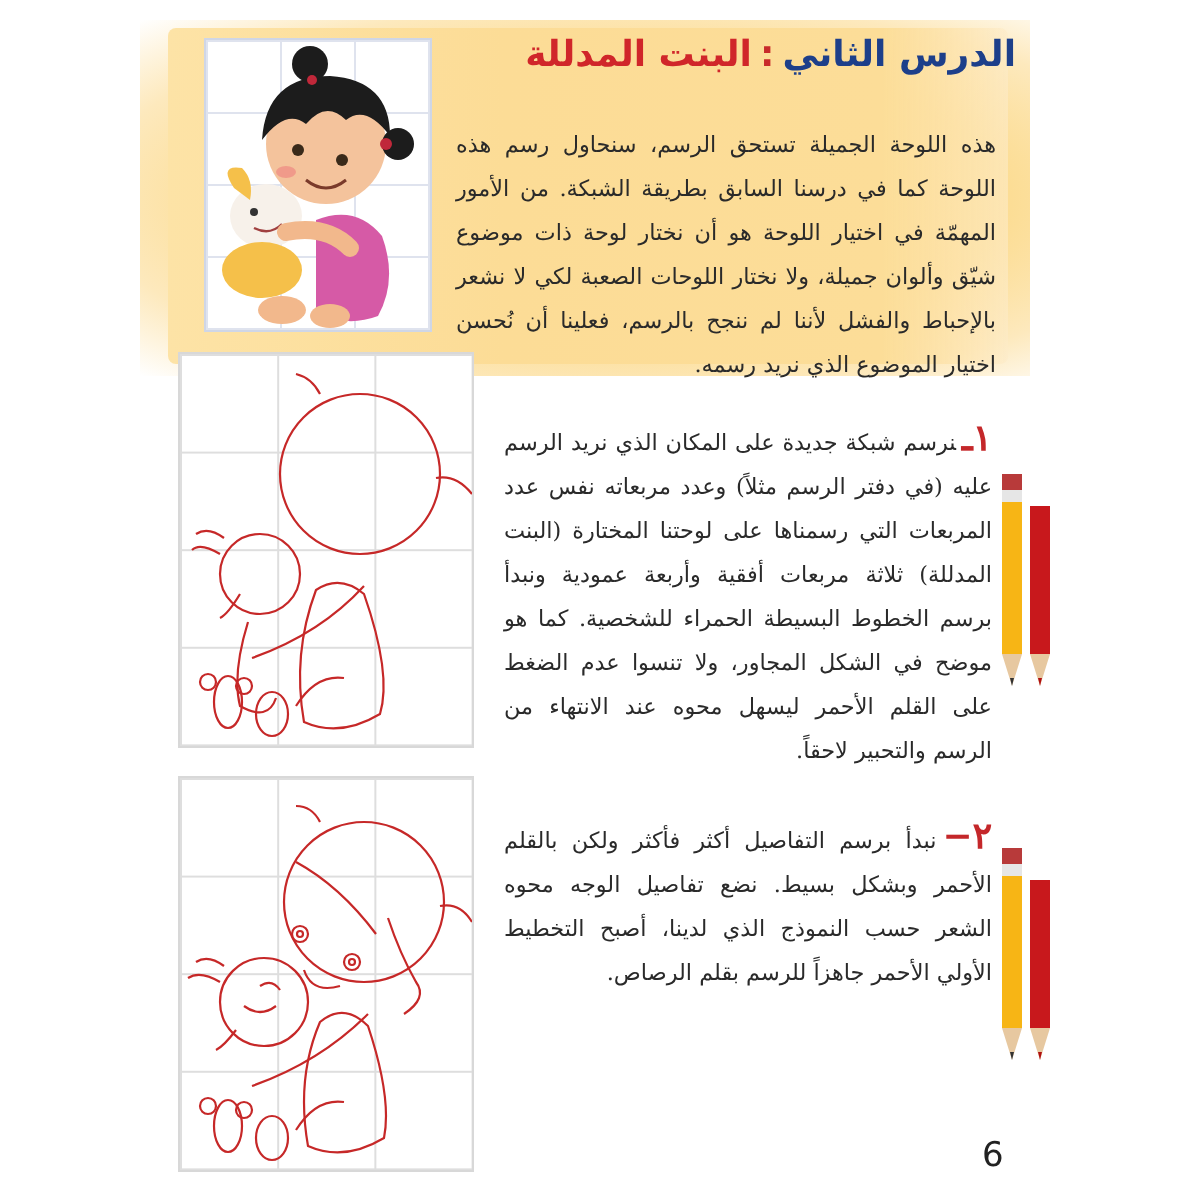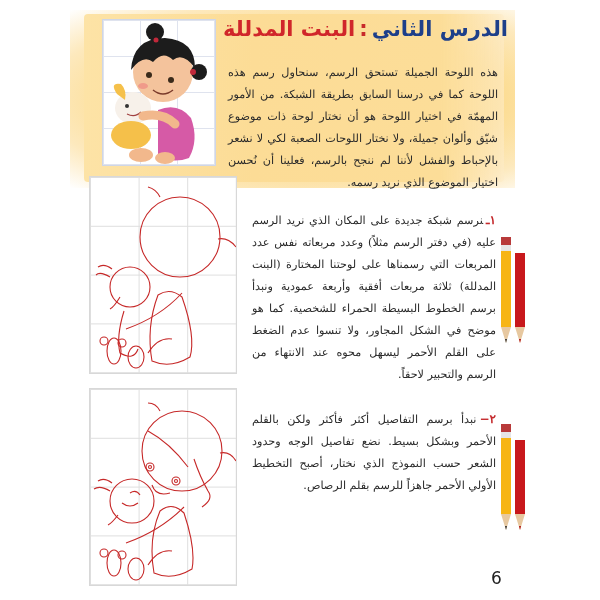--- a/index.html
+++ b/index.html
@@ -22,36 +22,36 @@
       position: absolute; left: 102px; top: 19px; width: 112px; height: 145px;
       background: #ffffff;
       border: 1px solid #cfd6e6;
       background-image:
         linear-gradient(#dfe3ee 1px, transparent 1px),
         linear-gradient(90deg, #dfe3ee 1px, transparent 1px);
       background-size: 37px 36px;
     }
     .title {
       position: absolute; right: 92px; top: 17px;
-      direction: rtl; font-weight: bold; font-size: 21px;
+      direction: rtl; font-weight: bold; font-size: 18px;
       font-family: "DejaVu Sans", sans-serif;
       white-space: nowrap;
     }
     .title .t1 { color: #1d3f8a; }
     .title .sep { color: #c82a2a; margin: 0 4px; }
     .title .t2 { color: #d0262a; }
     .para {
       direction: rtl; text-align: justify; text-align-last: right;
       font-family: "DejaVu Serif", serif; font-size: 11.2px; line-height: 22px;
       color: #2a2a2a; position: absolute;
     }
     .intro { left: 228px; top: 62px; width: 270px; }
     .step1 { left: 252px; top: 209px; width: 244px; }
     .step2 { left: 252px; top: 408px; width: 244px; }
-    .num { color: #c4272a; font-weight: bold; font-size: 12px; margin-left: 3px; }
+    .num { color: #c4272a; font-weight: bold; font-size: 18px; margin-left: 3px; }
     .grid {
       position: absolute; left: 89px; width: 146px; height: 196px;
       background: #ffffff;
       border: 1px solid #d8d8d8;
       background-image:
         linear-gradient(#dedede 1px, transparent 1px),
         linear-gradient(90deg, #dedede 1px, transparent 1px);
       background-size: 48.6px 48.8px;
     }
     .grid1 { top: 176px; }
@@ -162,21 +162,21 @@
     <path d="M36 154 Q70 142 94 118"></path>
     <ellipse cx="24" cy="174" rx="7" ry="13"></ellipse>
     <ellipse cx="46" cy="180" rx="8" ry="11"></ellipse>
     <circle cx="14" cy="164" r="4"></circle>
     <circle cx="32" cy="166" r="4"></circle>
     <path d="M58 176 Q68 160 82 162"></path>
   </svg>
 </div>
 
 <div class="para step2">
-  <span class="num">٢−</span><span>نبدأ برسم التفاصيل أكثر فأكثر ولكن بالقلم الأحمر وبشكل بسيط. نضع تفاصيل الوجه وحدود الشعر حسب النموذج الذي نختار، أصبح التخطيط الأولي الأحمر جاهزاً للرسم بقلم الرصاص.</span>
+  <span class="num">٢−</span><span>نبدأ برسم التفاصيل أكثر فأكثر ولكن بالقلم الأحمر وبشكل بسيط. نضع تفاصيل الوجه محوه الشعر حسب النموذج الذي لدينا، أصبح التخطيط الأولي الأحمر جاهزاً للرسم بقلم الرصاص.</span>
 </div>
 
 <div class="pencils pencils2">
   <svg width="32" height="110" viewBox="0 0 32 110">
     <rect x="1" y="0" width="10" height="8" fill="#b83a3a"></rect>
     <rect x="1" y="8" width="10" height="6" fill="#e6e6e6"></rect>
     <rect x="1" y="14" width="10" height="76" fill="#f7b515"></rect>
     <polygon points="1,90 11,90 6,106" fill="#e7c8a0"></polygon>
     <polygon points="5,102 7,102 6,106" fill="#333"></polygon>
     <rect x="15" y="16" width="10" height="74" fill="#c8181c"></rect>

